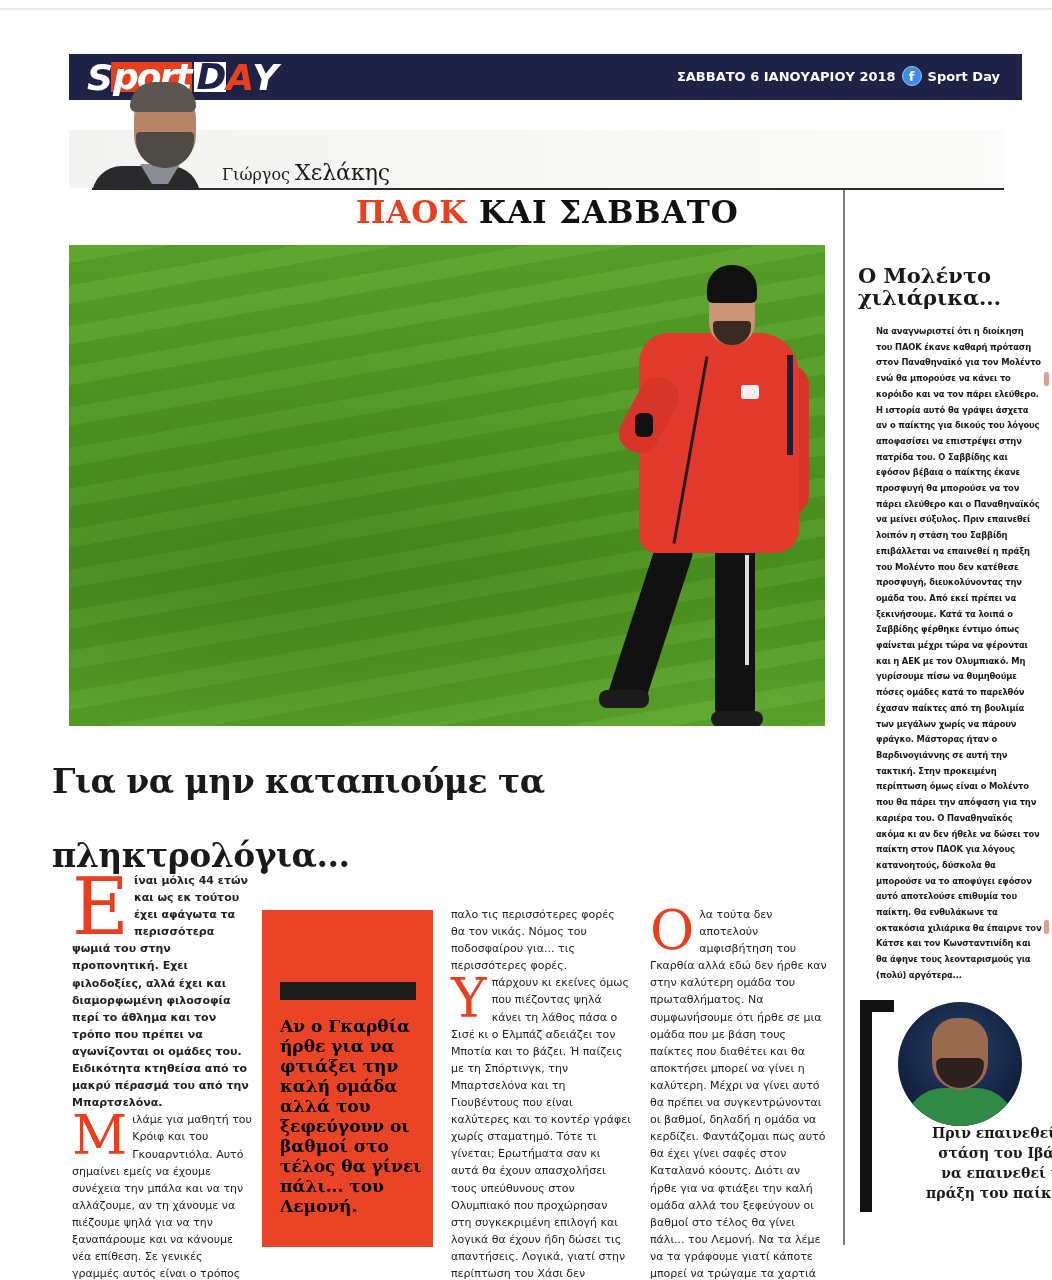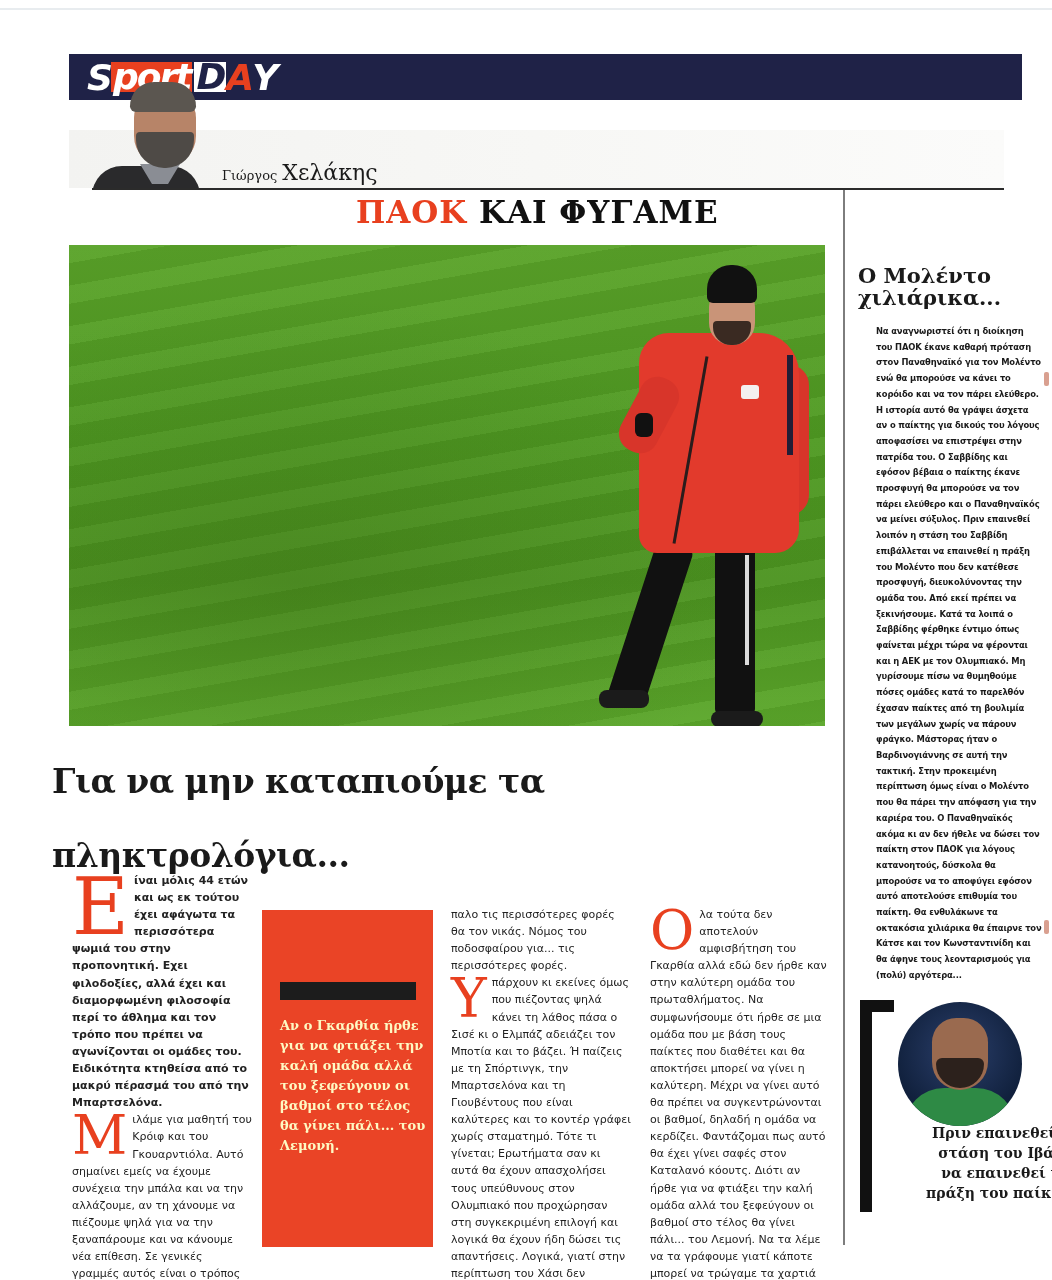--- a/index.html
+++ b/index.html
@@ -21,21 +21,21 @@
 
   
   .author-band { position: absolute; left: 69px; top: 130px; width: 935px; height: 58px; background: linear-gradient(90deg, #f3f3f1 0%, #f7f7f5 50%, #fbfbfa 100%); }
   .author-photo { position: absolute; left: 92px; top: 80px; width: 108px; height: 110px; overflow: hidden; }
   .author-photo .hair { position: absolute; left: 38px; top: 2px; width: 66px; height: 30px; border-radius: 33px 33px 8px 8px; background: #5b5650; }
   .author-photo .face { position: absolute; left: 42px; top: 10px; width: 62px; height: 76px; border-radius: 28px 28px 30px 30px; background: #b78468; }
   .author-photo .beard { position: absolute; left: 44px; top: 52px; width: 58px; height: 36px; border-radius: 4px 4px 28px 28px; background: #4e4a46; }
   .author-photo .body { position: absolute; left: 0; top: 86px; width: 108px; height: 30px; border-radius: 40px 40px 0 0; background: #2a2a2c; }
   .author-photo .collar { position: absolute; left: 48px; top: 84px; width: 40px; height: 20px; background: #8a8d94; clip-path: polygon(0 0, 100% 0, 70% 100%, 30% 100%); }
   .author-name { position: absolute; left: 222px; top: 160px; font-family: "DejaVu Serif", serif; color: #1a1a1a; }
-  .author-first { font-size: 13px; }
+  .author-first { font-size: 16px; }
   .author-last { font-size: 22px; text-align: right; }
   .author-rule { position: absolute; left: 92px; top: 188px; width: 912px; height: 2px; background: #2b2b2b; }
   .side-divider { position: absolute; left: 843px; top: 190px; width: 2px; height: 1055px; background: #7d7d7d; }
 
   
   .column-title { position: absolute; left: 356px; top: 194px; font-family: "DejaVu Serif", serif; font-weight: bold; font-size: 31px; letter-spacing: 1px; }
   .column-title .red { color: #e8401f; }
   .column-title .black { color: #111; }
 
   
@@ -71,21 +71,21 @@
   .col-1 .bold { font-weight: bold; }
   .col-3 { left: 451px; top: 906px; width: 180px; }
   .col-4 { left: 650px; top: 906px; width: 180px; }
   .dropcap { float: left; font-family: "DejaVu Serif", serif; color: #e8401f; font-weight: normal; margin: 0 5px 0 0; }
   .dropcap-big { font-size: 78px; line-height: 66px; margin-top: 2px; }
   .dropcap-med { font-size: 54px; line-height: 46px; margin-top: 2px; }
 
   
   .pull-quote { position: absolute; left: 262px; top: 910px; width: 171px; height: 337px; background: #ea4426; }
   .pull-quote .bar { position: absolute; left: 18px; top: 72px; width: 136px; height: 18px; background: #1c1c1c; }
-  .pull-quote .quote-text { position: absolute; left: 18px; top: 106px; width: 148px; font-family: "DejaVu Serif", serif; font-weight: bold; font-size: 13px; line-height: 20px; color: #fef9c3; }
+  .pull-quote .quote-text { position: absolute; left: 18px; top: 106px; width: 148px; font-family: "DejaVu Serif", serif; font-weight: bold; font-size: 17px; line-height: 20px; color: #000000; }
 
   
   .sidebar-title { position: absolute; left: 858px; top: 265px; width: 180px; font-family: "DejaVu Serif", serif; font-size: 21px; line-height: 22px; color: #1a1a1a; }
   .sidebar-body { position: absolute; left: 876px; top: 324px; width: 166px; font-family: "DejaVu Sans", sans-serif; font-size: 8.4px; line-height: 15.7px; font-weight: bold; color: #1a1a1a; letter-spacing: -0.15px; }
 
   
   .inset-bracket { position: absolute; left: 860px; top: 1000px; width: 34px; height: 212px; border-left: 12px solid #111; border-top: 12px solid #111; }
   .inset-avatar { position: absolute; left: 898px; top: 1002px; width: 124px; height: 124px; border-radius: 50%; overflow: hidden; background: radial-gradient(circle at 50% 40%, #2b3f6b 0%, #10203c 70%); }
   .inset-avatar .face { position: absolute; left: 34px; top: 16px; width: 56px; height: 72px; border-radius: 26px 26px 30px 30px; background: #9a6a4f; }
   .inset-avatar .beard { position: absolute; left: 38px; top: 56px; width: 48px; height: 30px; border-radius: 6px 6px 24px 24px; background: #2c211c; }
@@ -100,40 +100,45 @@
 <div class="top-rule"></div>
 
 <header class="masthead">
   <div class="logo">
     <span class="sport-s">S</span>
     <span class="sport-rest">port</span>
     <span class="day-d">D</span>
     <span class="day-a">A</span>
     <span class="day-y">Y</span>
   </div>
+  <div class="date-area">
+    <span>ΣΑΒΒΑΤΟ 6 ΙΑΝΟΥΑΡΙΟΥ 2018</span>
+    <span class="fb-icon">f</span>
+    <span>Sport Day</span>
+  </div>
 </header>
 
 <div class="author-band"></div>
 <div class="author-photo">
   <div class="body"></div>
   <div class="collar"></div>
   <div class="face"></div>
   <div class="beard"></div>
   <div class="hair"></div>
 </div>
 <div class="author-name">
   <span class="author-first">Γιώργος</span>
   <span class="author-last">Χελάκης</span>
 </div>
 <div class="author-rule"></div>
 <div class="side-divider"></div>
 
 <h2 class="column-title">
   <span class="red">ΠΑΟΚ</span>
-  <span class="black">ΚΑΙ ΦΥΓΑΜΕ</span>
+  <span class="black">ΚΑΙ ΣΑΒΒΑΤΟ</span>
 </h2>
 
 <div class="hero-photo">
   <div class="coach">
     <div class="leg-l"></div>
     <div class="leg-r"></div>
     <div class="leg-stripe"></div>
     <div class="shoe-l"></div>
     <div class="shoe-r"></div>
     <div class="arm-r"></div>

